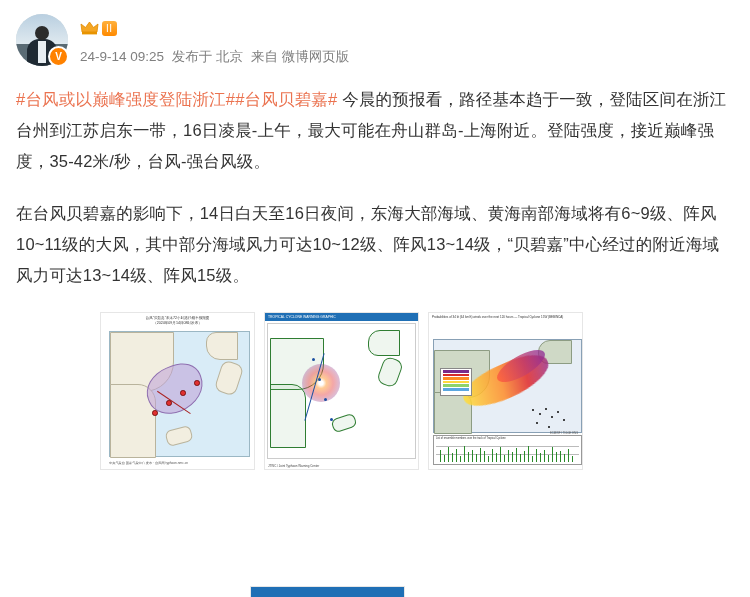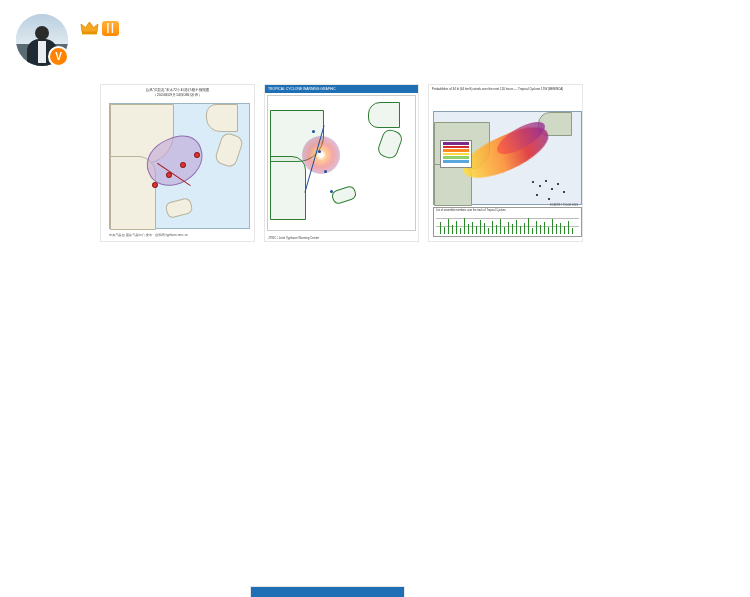--- a/index.html
+++ b/index.html
@@ -109,21 +109,21 @@
   }
   .crown-icon svg { display: block; }
   .member-badge {
     display: inline-block;
     height: 15px;
     line-height: 15px;
     padding: 0 4px;
     border-radius: 3px;
     background: linear-gradient(#ffb13d, #ff8a00);
     color: #ffffff;
-    font-size: 14px;
+    font-size: 10px;
     letter-spacing: 0.5px;
   }
   .subline {
     margin-top: 8px;
     font-size: 13.5px;
     color: #808080;
     white-space: nowrap;
   }
   .subline .sep { padding: 0 2px; }
   .content {
@@ -327,24 +327,31 @@
     <div class="meta">
       <div class="name-row">
         <span class="crown-icon">
           <svg width="19" height="16" viewBox="0 0 19 16" xmlns="http://www.w3.org/2000/svg">
             <path d="M2 12 L1 4 L5.5 7.5 L9.5 2 L13.5 7.5 L18 4 L17 12 Z" fill="#f5a623" stroke="#e08a00" stroke-width="0.8"></path>
             <rect x="2" y="12" width="15" height="2.4" fill="#e89400"></rect>
           </svg>
         </span>
         <span class="member-badge">II</span>
       </div>
+      <div class="subline">
+        <span>24-9-14 09:25</span><span class="sep"> </span><span>发布于</span>
+        <span>北京</span><span class="sep"> </span><span>来自</span>
+        <span>微博网页版</span>
+      </div>
     </div>
   </div>
 
   <div class="content">
+    <p><span class="topic">#台风或以巅峰强度登陆浙江#</span><span class="topic">#台风贝碧嘉#</span> <span>今晨的预报看，路径基本趋于一致，登陆区间在浙江台州到江苏启东一带，16日凌晨-上午，最大可能在舟山群岛-上海附近。登陆强度，接近巅峰强度，35-42米/秒，台风-强台风级。</span></p>
+    <p>在台风贝碧嘉的影响下，14日白天至16日夜间，东海大部海域、黄海南部海域将有6~9级、阵风10~11级的大风，其中部分海域风力可达10~12级、阵风13~14级，“贝碧嘉”中心经过的附近海域风力可达13~14级、阵风15级。</p>
   </div>
 
   <div class="images">
 
     <div class="thumb t1">
       <div class="cap">
         <div>台风“贝碧嘉”未来72小时路径概率预报图</div>
         <div>（2024年09月14日08时发布）</div>
       </div>
       <div class="map">

